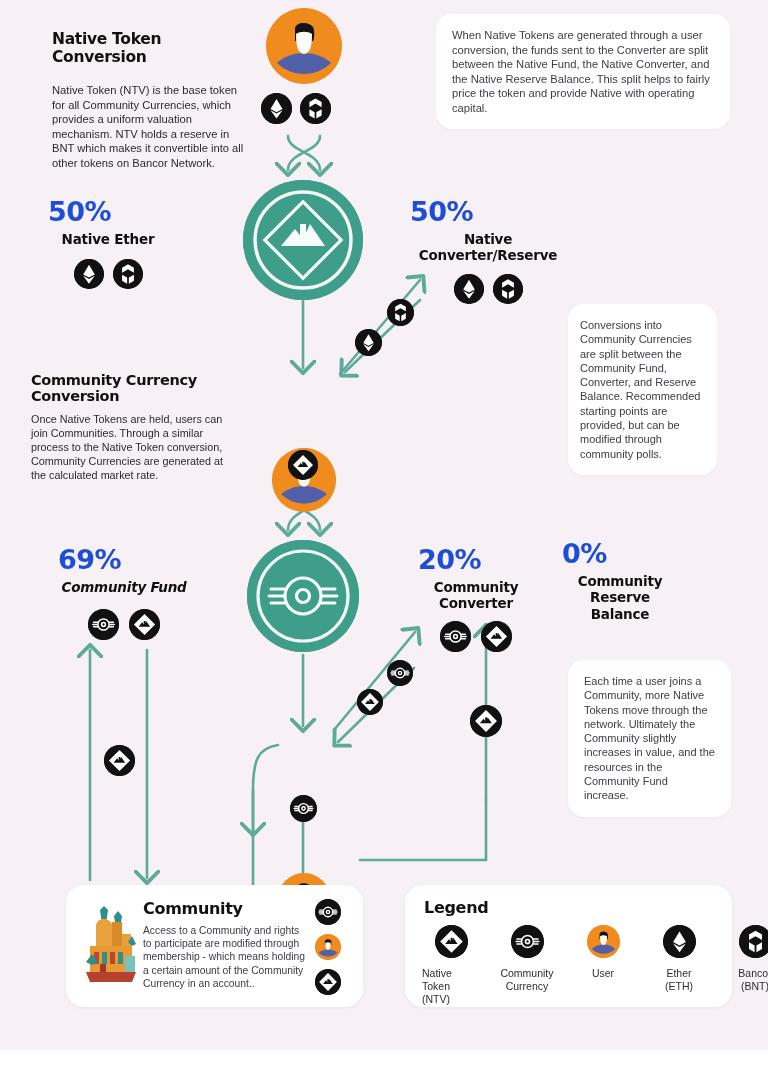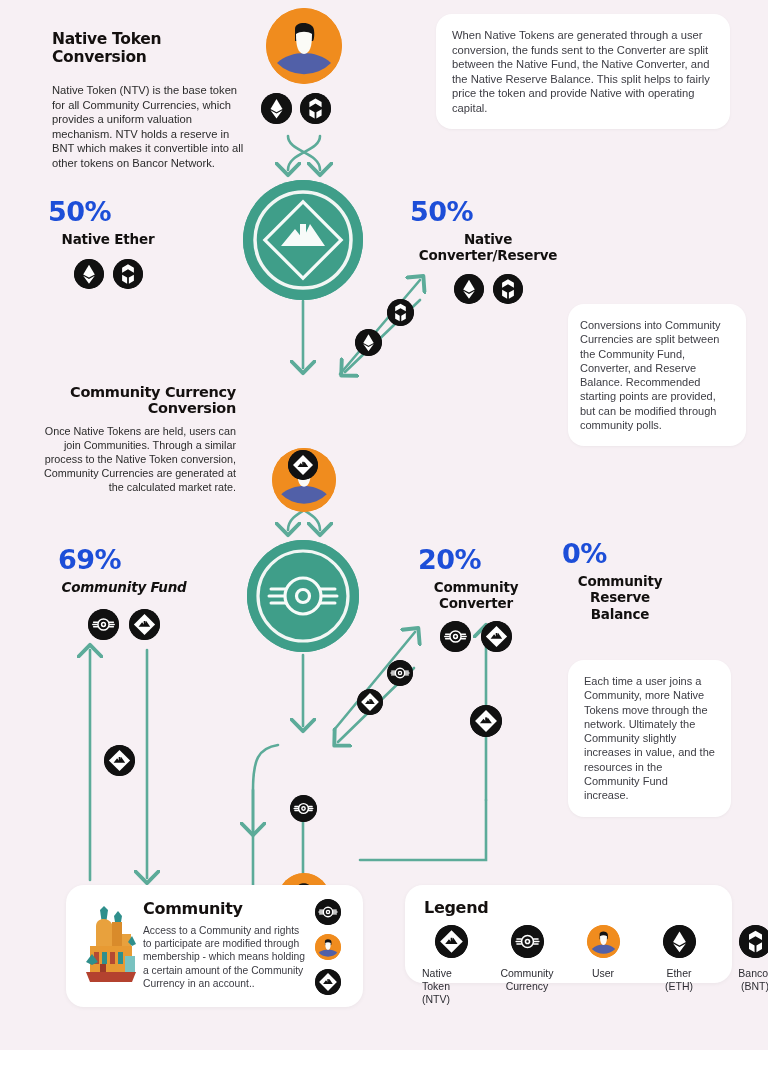--- a/index.html
+++ b/index.html
@@ -257,25 +257,25 @@
     </svg>
   </div>
   <div class="abs badge" style="left:355px; top:329px; width:27px; height:27px;">
     <svg width="27" height="27" viewBox="0 0 31 31">
       <circle cx="15.5" cy="15.5" r="15.5" fill="#111"></circle>
       <path d="M15.5,6 L21.5,16 L15.5,19.2 L9.5,16 Z" fill="#fff"></path>
       <path d="M15.5,20.6 L21.5,17.3 L15.5,25.5 L9.5,17.3 Z" fill="#fff"></path>
     </svg>
   </div>
 
-  <div class="abs callout" style="left:568px; top:304px; width:178px; font-size:11px;padding-left:12px;">
+  <div class="abs callout" style="left:568px; top:304px; width:149px; font-size:11px;padding-left:12px;">
     <span>Conversions into Community Currencies are split between the Community Fund, Converter, and Reserve Balance. Recommended starting points are provided, but can be modified through community polls.</span>
   </div>
 
-  <div class="abs" style="left:31px; top:384px; width:205px;text-align:right;">
+  <div class="abs" style="left:31px; top:372px; width:205px;">
     <div class="sec-title" style="font-size:14.5px;">Community Currency Conversion</div>
     <div class="sec-body" style="font-size:10.8px; margin-top:8px;">Once Native Tokens are held, users can join Communities. Through a similar process to the Native Token conversion, Community Currencies are generated at the calculated market rate.</div>
   </div>
 
   <div class="abs avatar" style="left:272px; top:372px; width:64px; height:64px;">
     <svg width="64" height="64" viewBox="0 0 76 76">
       <circle cx="38" cy="38" r="38" fill="#f08c1e"></circle>
       <path d="M11,55 A38,38 0 0 0 65,55 C58,48 47,45 38,45 C29,45 18,48 11,55 Z" fill="#5160a8"></path>
       <path d="M29,21 C29,13 47,13 48,22 C49,30 47,33 47,33 L29,33 Z" fill="#141414"></path>
       <path d="M30,26 C30,39 32,45 38,46 C44,45 46,39 46,26 C42,23 34,23 30,26 Z" fill="#fbfbf7"></path>
@@ -516,21 +516,21 @@
           <g transform="rotate(45 15.5 15.5)">
             <rect x="8" y="8" width="15" height="15" fill="#fff"></rect>
           </g>
           <path d="M9.6,17.8 L13.1,13.3 L15.3,16 L17.2,12 L21.2,17.8 Z" fill="#111"></path>
           <rect x="14.7" y="12" width="1.8" height="4.8" fill="#111"></rect>
         </svg>
       </span>
     </div>
   </div>
 
-  <div class="abs bcard" style="left:405px; top:885px; width:327px; height:98px;padding-left:20px;">
+  <div class="abs bcard" style="left:405px; top:885px; width:327px; height:122px;padding-left:20px;">
     <div class="abs" style="left:19px; top:13px;">
       <div class="bcard-title">Legend</div>
     </div>
     <div class="abs legend-row" style="left:17px; top:40px;">
 
       <div class="legend-item">
         <span class="badge" style="width:33px;height:33px;">
           <svg width="33" height="33" viewBox="0 0 31 31">
             <circle cx="15.5" cy="15.5" r="15.5" fill="#111"></circle>
             <g transform="rotate(45 15.5 15.5)">

